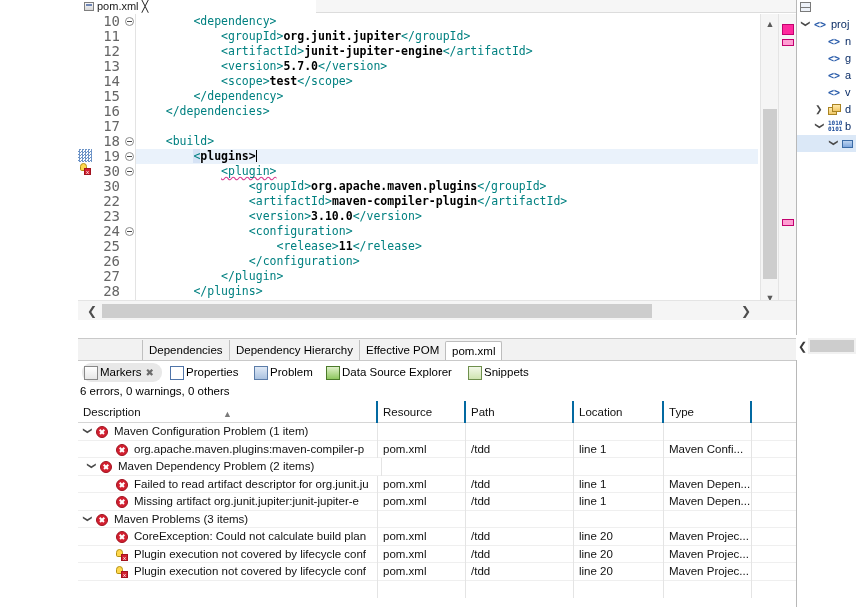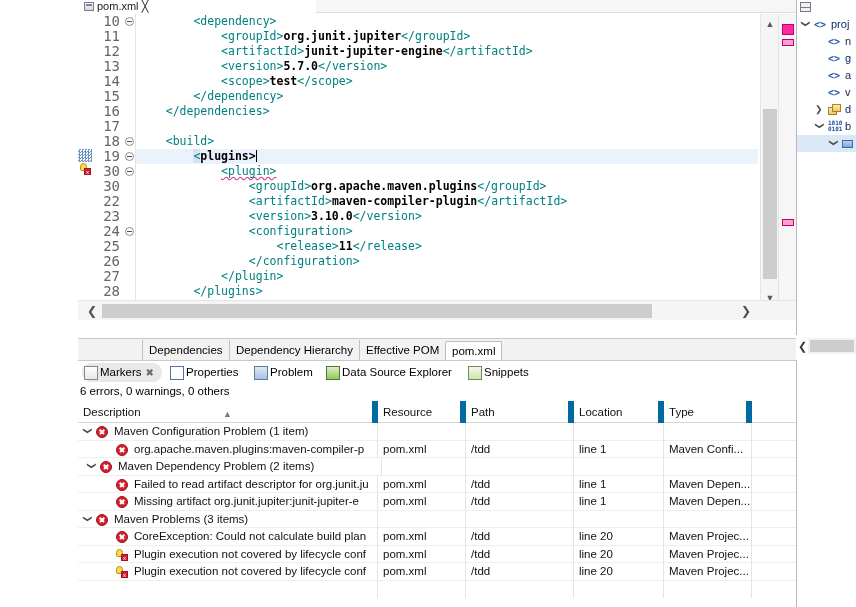--- a/index.html
+++ b/index.html
@@ -234,21 +234,21 @@
 
   
   .mk-table { position:absolute; left:0; top:40px; width:718px; bottom:0; }
   .mk-head {
     position:absolute; left:0; top:0; width:718px; height:22px;
     background:#ffffff; border-bottom:1px solid #d6d6d6;
   }
   .mk-head .th {
     position:absolute; top:0; height:22px; line-height:22px;
     font-size:11.5px; color:#111; padding-left:5px;
-    border-right:6px solid #0369a1; white-space:nowrap; overflow:hidden;
+    border-right:2px solid #0369a1; white-space:nowrap; overflow:hidden;
   }
   .sort-arrow {
     position:absolute; top:2px; color:#7a7a7a; font-size:9px;
   }
   .mk-body { position:absolute; left:0; top:22px; width:718px; bottom:0; }
   .mk-row { position:relative; height:17.5px; }
   .mk-row .cell {
     position:absolute; top:0; height:17.5px; line-height:17px;
     font-size:11.5px; color:#111; overflow:hidden; white-space:nowrap;
     border-right:1px solid #e4e4e4;

